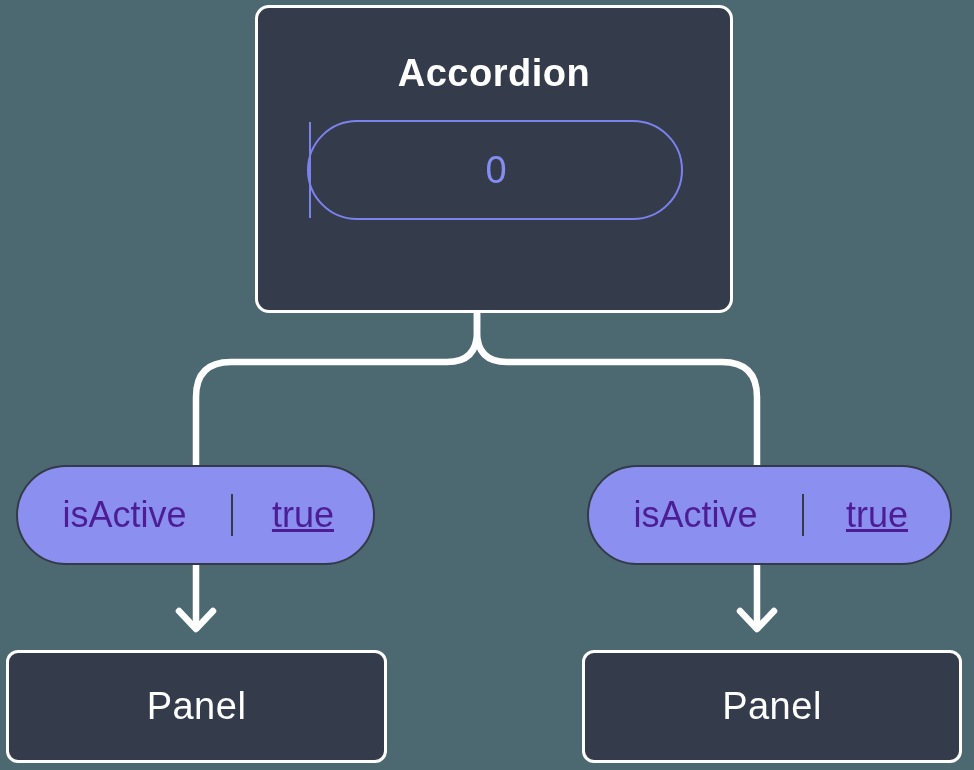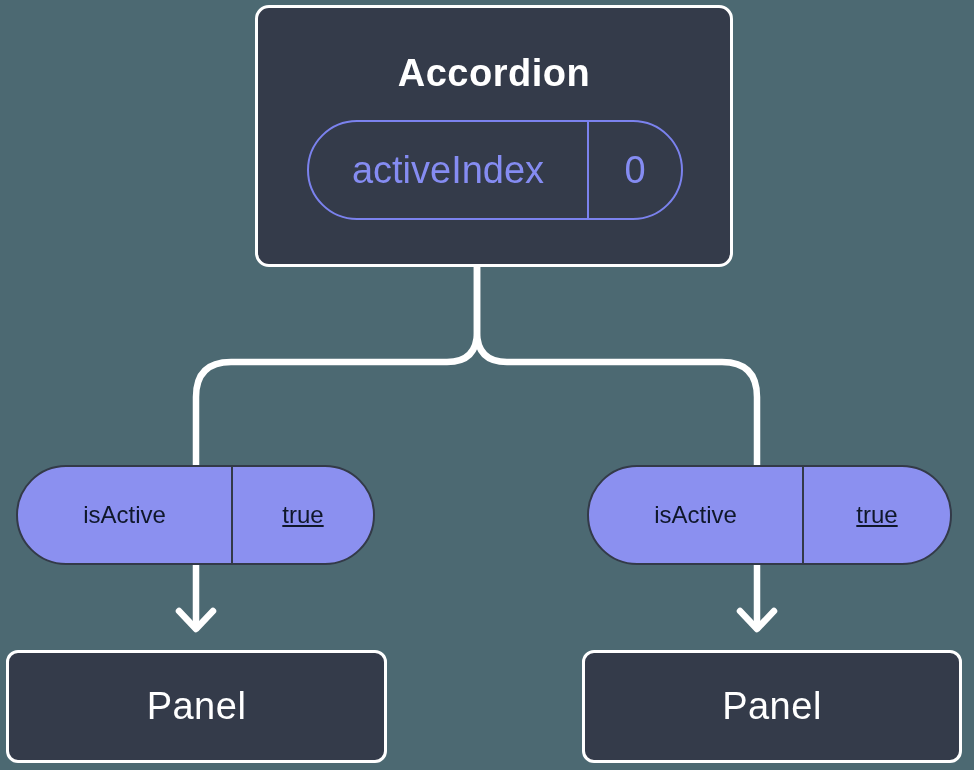--- a/index.html
+++ b/index.html
@@ -32,21 +32,21 @@
     background: #343B4A;
     border: 3px solid #FFFFFF;
     border-radius: 14px;
     box-sizing: border-box;
     z-index: 2;
   }
   .root-box {
     left: 255px;
     top: 5px;
     width: 478px;
-    height: 262px;
+    height: 308px;
     padding-left: 24px;
   }
   .root-title {
     position: absolute;
     left: 0;
     top: 44px;
     width: 100%;
     text-align: center;
     color: #FFFFFF;
     font-size: 38px;
@@ -80,23 +80,24 @@
     justify-content: center;
   }
   .prop-pill {
     position: absolute;
     height: 100px;
     background: #8B90F0;
     border: 2px solid #333A48;
     border-radius: 50px;
     box-sizing: border-box;
     display: flex;
-    color: #0f172a;
-    font-size: 24px;
+    color: #4c1d95;
+    font-size: 36px;
     z-index: 2;
+    align-items: center;
   }
   .prop-pill .pill-name {
     width: 213px;
     display: flex;
     align-items: center;
     justify-content: center;
   }
   .prop-pill .pill-value {
     flex: 1;
     border-left: 2px solid #333A48;
@@ -139,21 +140,20 @@
   <svg class="connectors" width="974" height="770" viewBox="0 0 974 770">
     <path d="M477,262 L477,332 Q477,362 447,362 L231,362 Q196,362 196,397 L196,628"></path>
     <path d="M477,262 L477,332 Q477,362 507,362 L722,362 Q757,362 757,397 L757,628"></path>
     <path d="M179,611 L196,629 L213,611"></path>
     <path d="M740,611 L757,629 L774,611"></path>
   </svg>
 
   <div class="node-box root-box">
     <div class="root-title">Accordion</div>
     <div class="state-pill">
-      <div class="pill-name">activeIndex</div>
       <div class="pill-value">0</div>
     </div>
   </div>
 
   <div class="prop-pill prop-pill-left">
     <div class="pill-name">isActive</div>
     <div class="pill-value">true</div>
   </div>
 
   <div class="prop-pill prop-pill-right">

